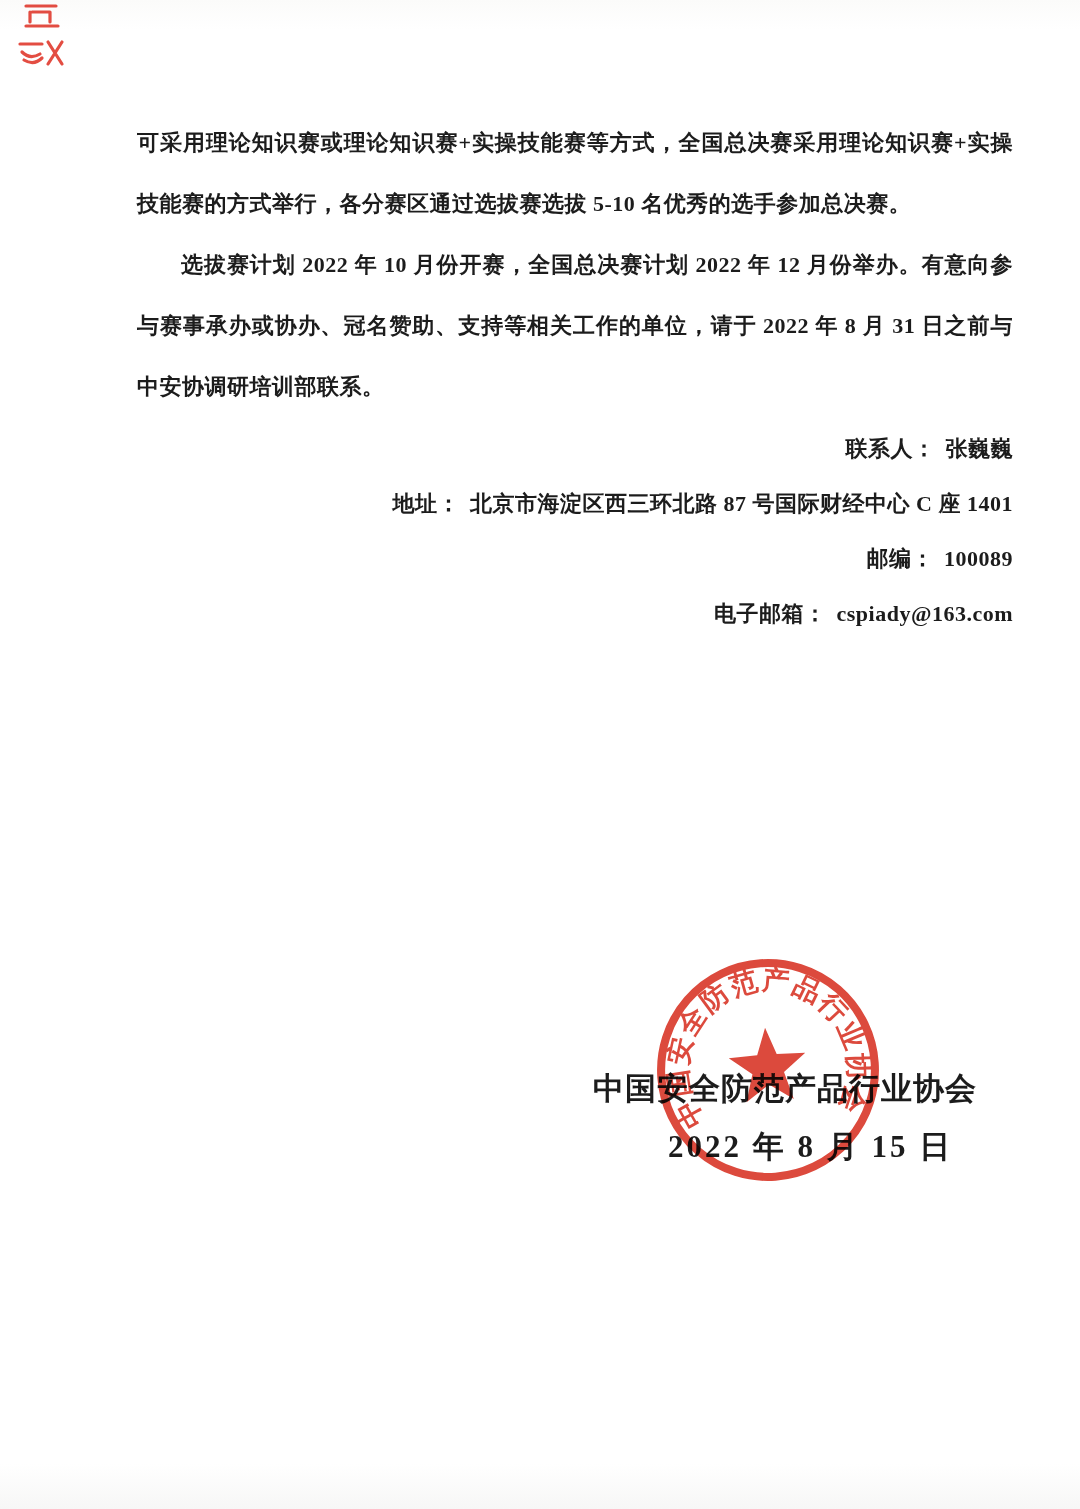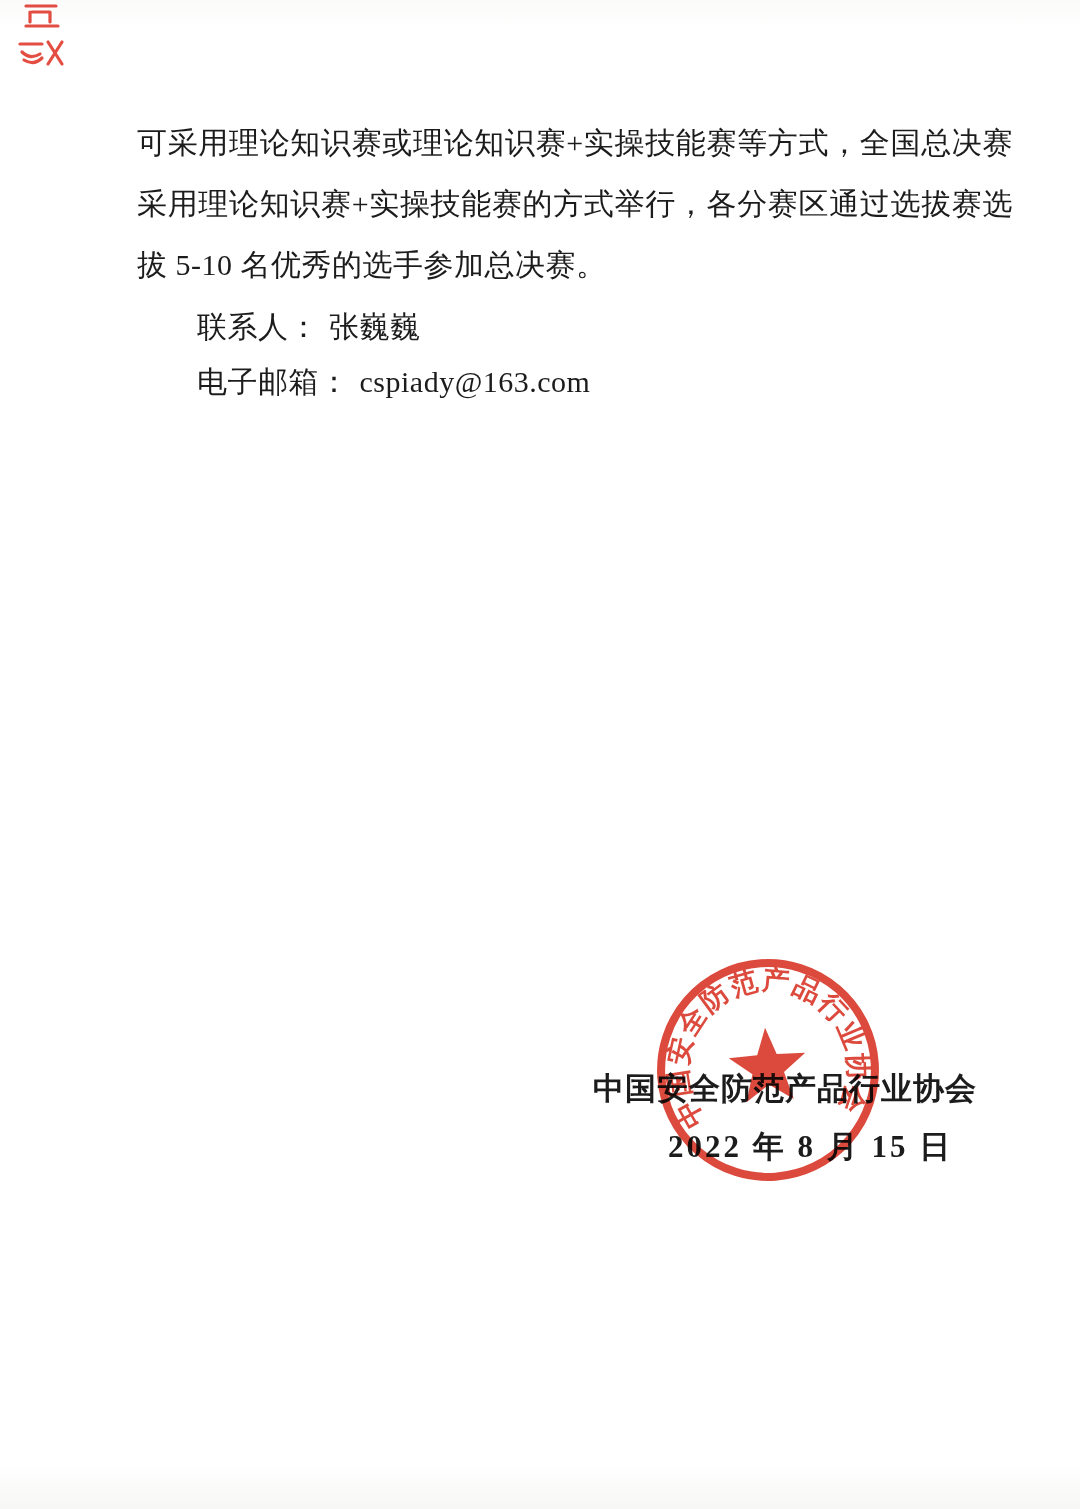--- a/index.html
+++ b/index.html
@@ -11,32 +11,32 @@
     overflow:hidden;
   }
   .page{
     position:absolute;inset:0;
     background:linear-gradient(180deg,#fbfbfa 0%,#ffffff 2%,#ffffff 97%,#f7f7f6 100%);
   }
   .doc{
     position:relative;
     padding:112px 67px 0 137px;
     color:#1c1c1c;
-    font-size:30px;
-    font-weight:400;
+    font-size:22px;
+    font-weight:700;
     letter-spacing:0.5px;
   }
   .doc p{
     margin:0;
     line-height:61px;
     text-align:justify;
   }
   .doc p.indent{ text-indent:2em; }
   .contact{ margin-top:4px; }
-  .contact p{ line-height:55px; text-indent:2em; text-align:left; }
+  .contact p{ line-height:55px; text-indent:2em; text-align:right; }
   .contact .lbl{ margin-right:10px; }
   .signature-org{
     position:absolute; left:593px; top:1068px;
     font-size:31px; font-weight:600; color:#1c1c1c;
     letter-spacing:1px; white-space:nowrap; z-index:1;
   }
   .signature-date{
     position:absolute; left:668px; top:1126px;
     font-size:31px; font-weight:600; color:#1c1c1c;
     letter-spacing:3px; white-space:nowrap; z-index:1;
@@ -55,24 +55,31 @@
     opacity:0.9;
   }
 </style>
 </head>
 <body>
 
 <div class="page">
 
   <div class="doc">
     <p>可采用理论知识赛或理论知识赛+实操技能赛等方式，全国总决赛采用理论知识赛+实操技能赛的方式举行，各分赛区通过选拔赛选拔 5-10 名优秀的选手参加总决赛。</p>
+    <p class="indent">选拔赛计划 2022 年 10 月份开赛，全国总决赛计划 2022 年 12 月份举办。有意向参与赛事承办或协办、冠名赞助、支持等相关工作的单位，请于 2022 年 8 月 31 日之前与中安协调研培训部联系。</p>
 
     <div class="contact">
       <p>
         <span class="lbl">联系人：</span><span>张巍巍</span>
+      </p>
+      <p>
+        <span class="lbl">地址：</span><span>北京市海淀区西三环北路 87 号国际财经中心 C 座 1401</span>
+      </p>
+      <p>
+        <span class="lbl">邮编：</span><span>100089</span>
       </p>
       <p>
         <span class="lbl">电子邮箱：</span><span>cspiady@163.com</span>
       </p>
     </div>
   </div>
 
   <div class="signature-org">中国安全防范产品行业协会</div>
 
   <div class="signature-date">2022 年 8 月 15 日</div>

